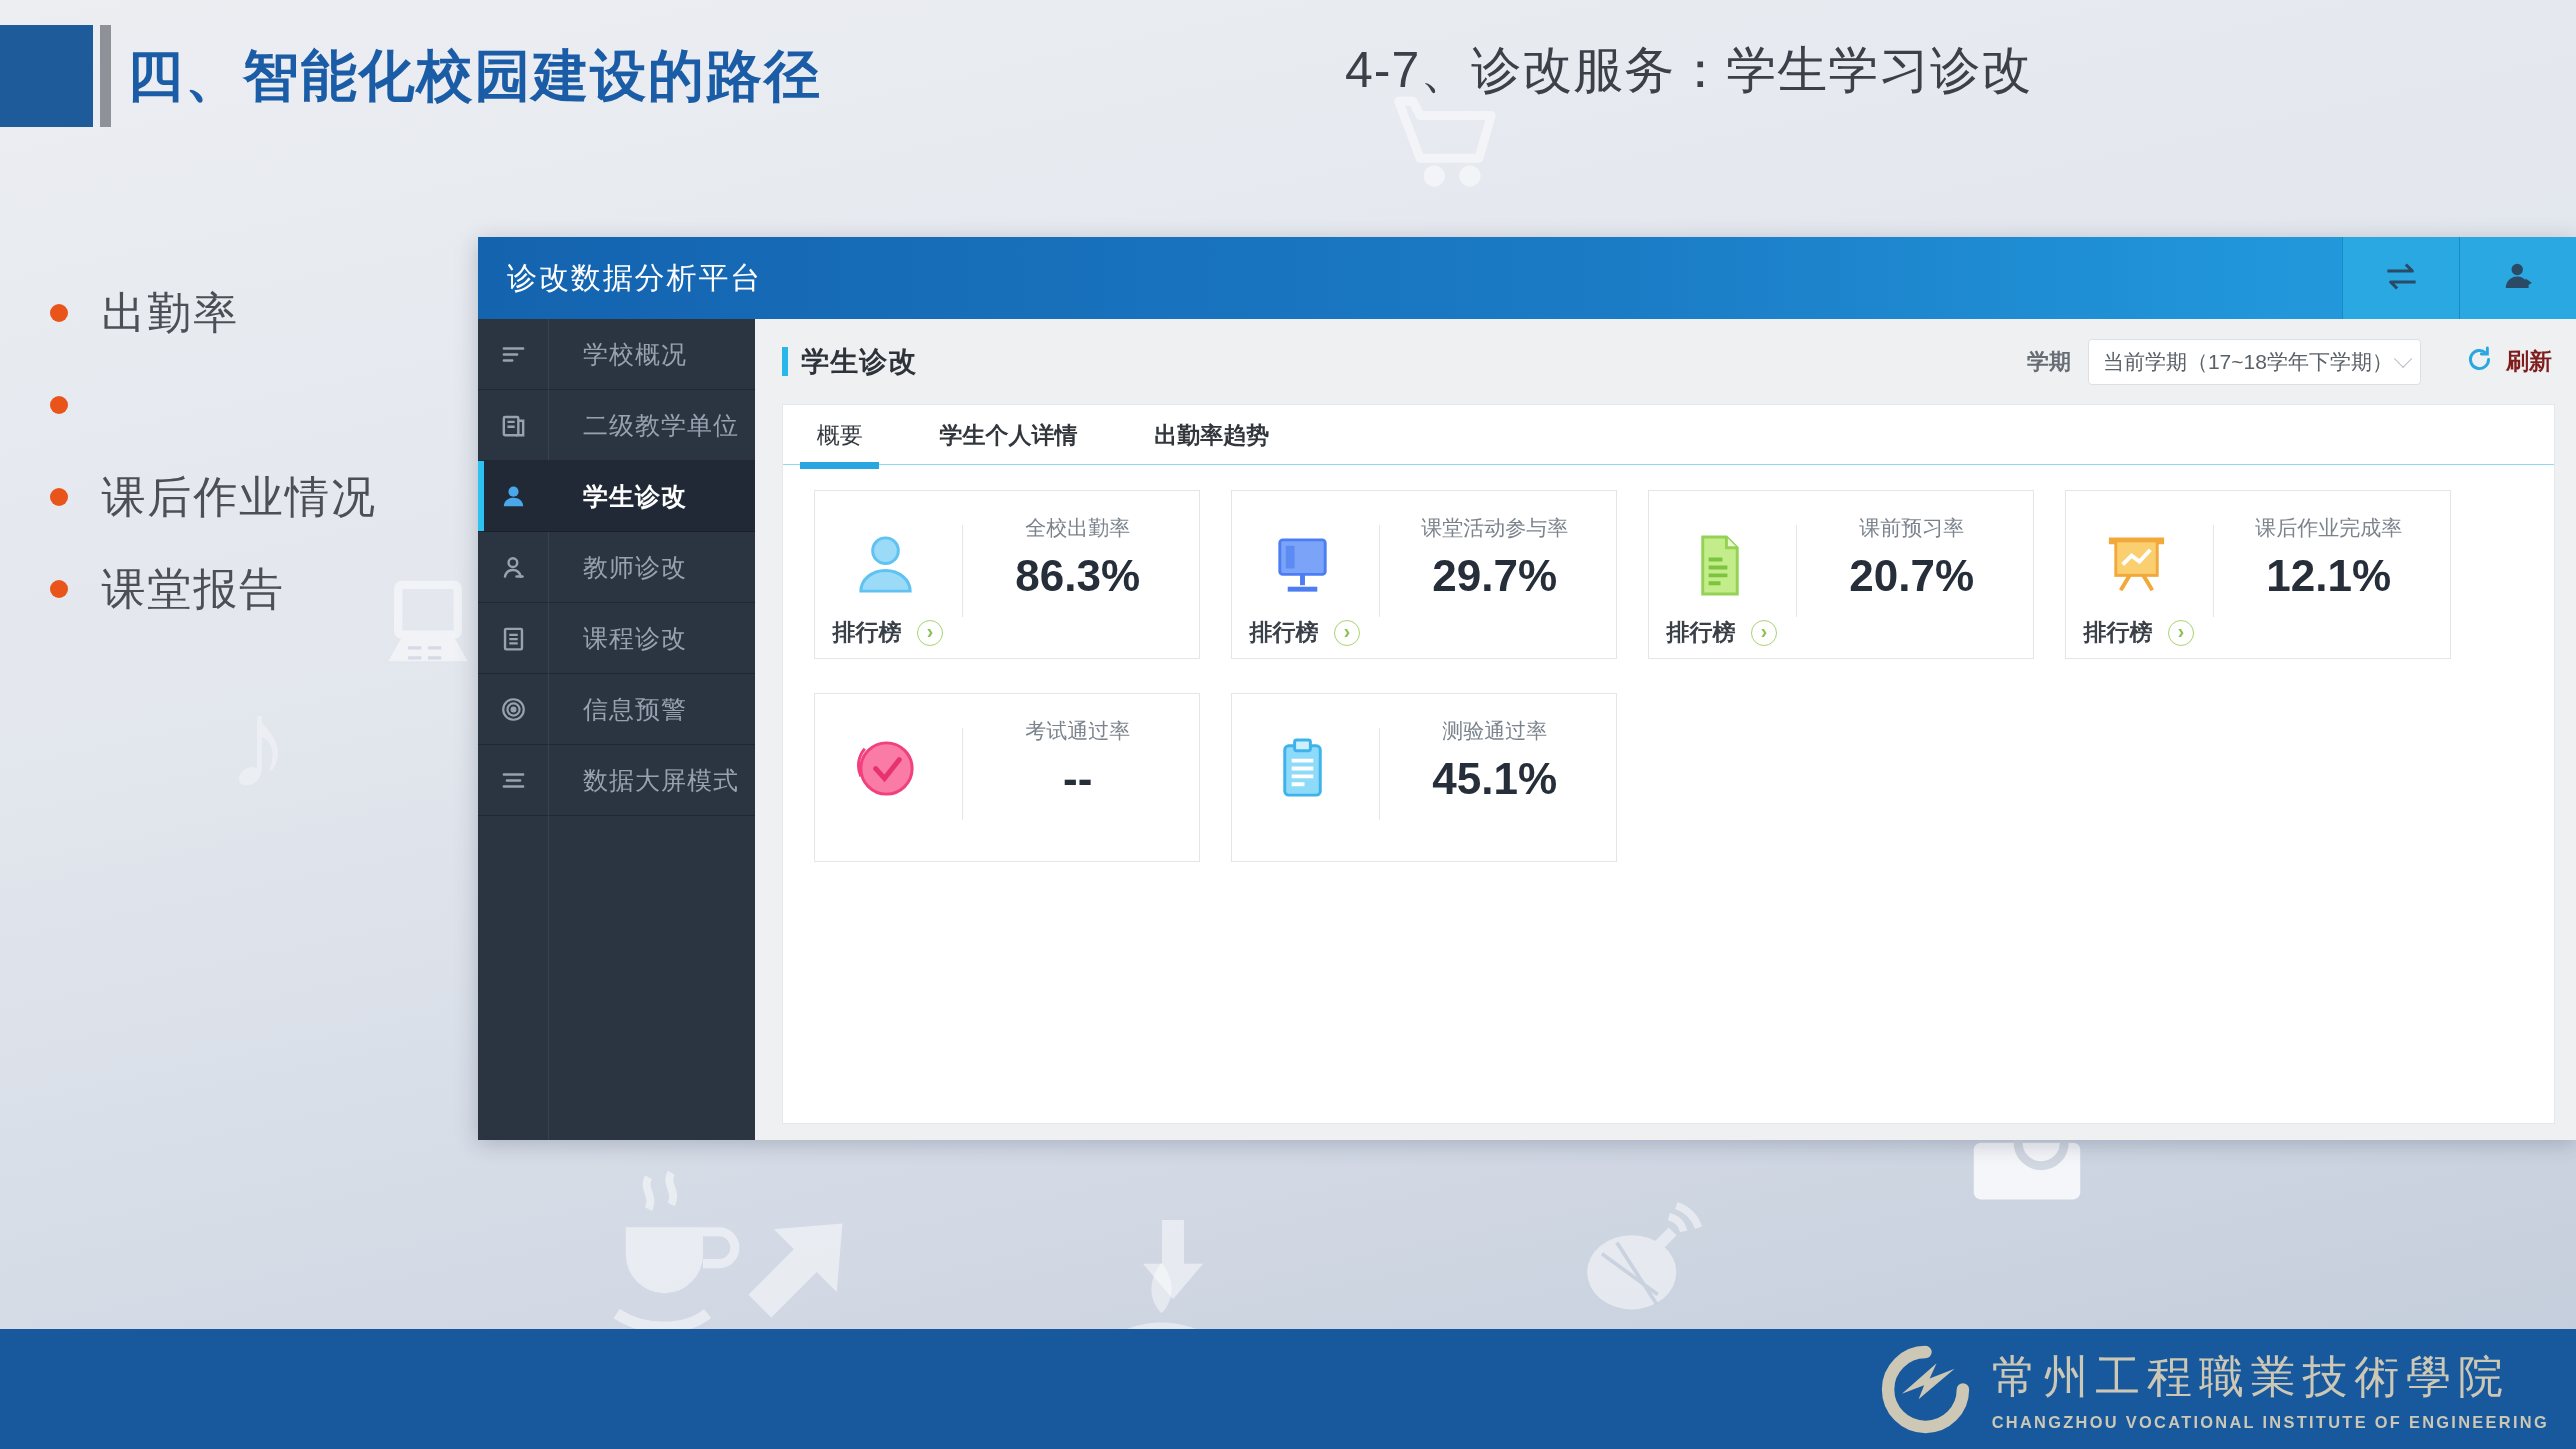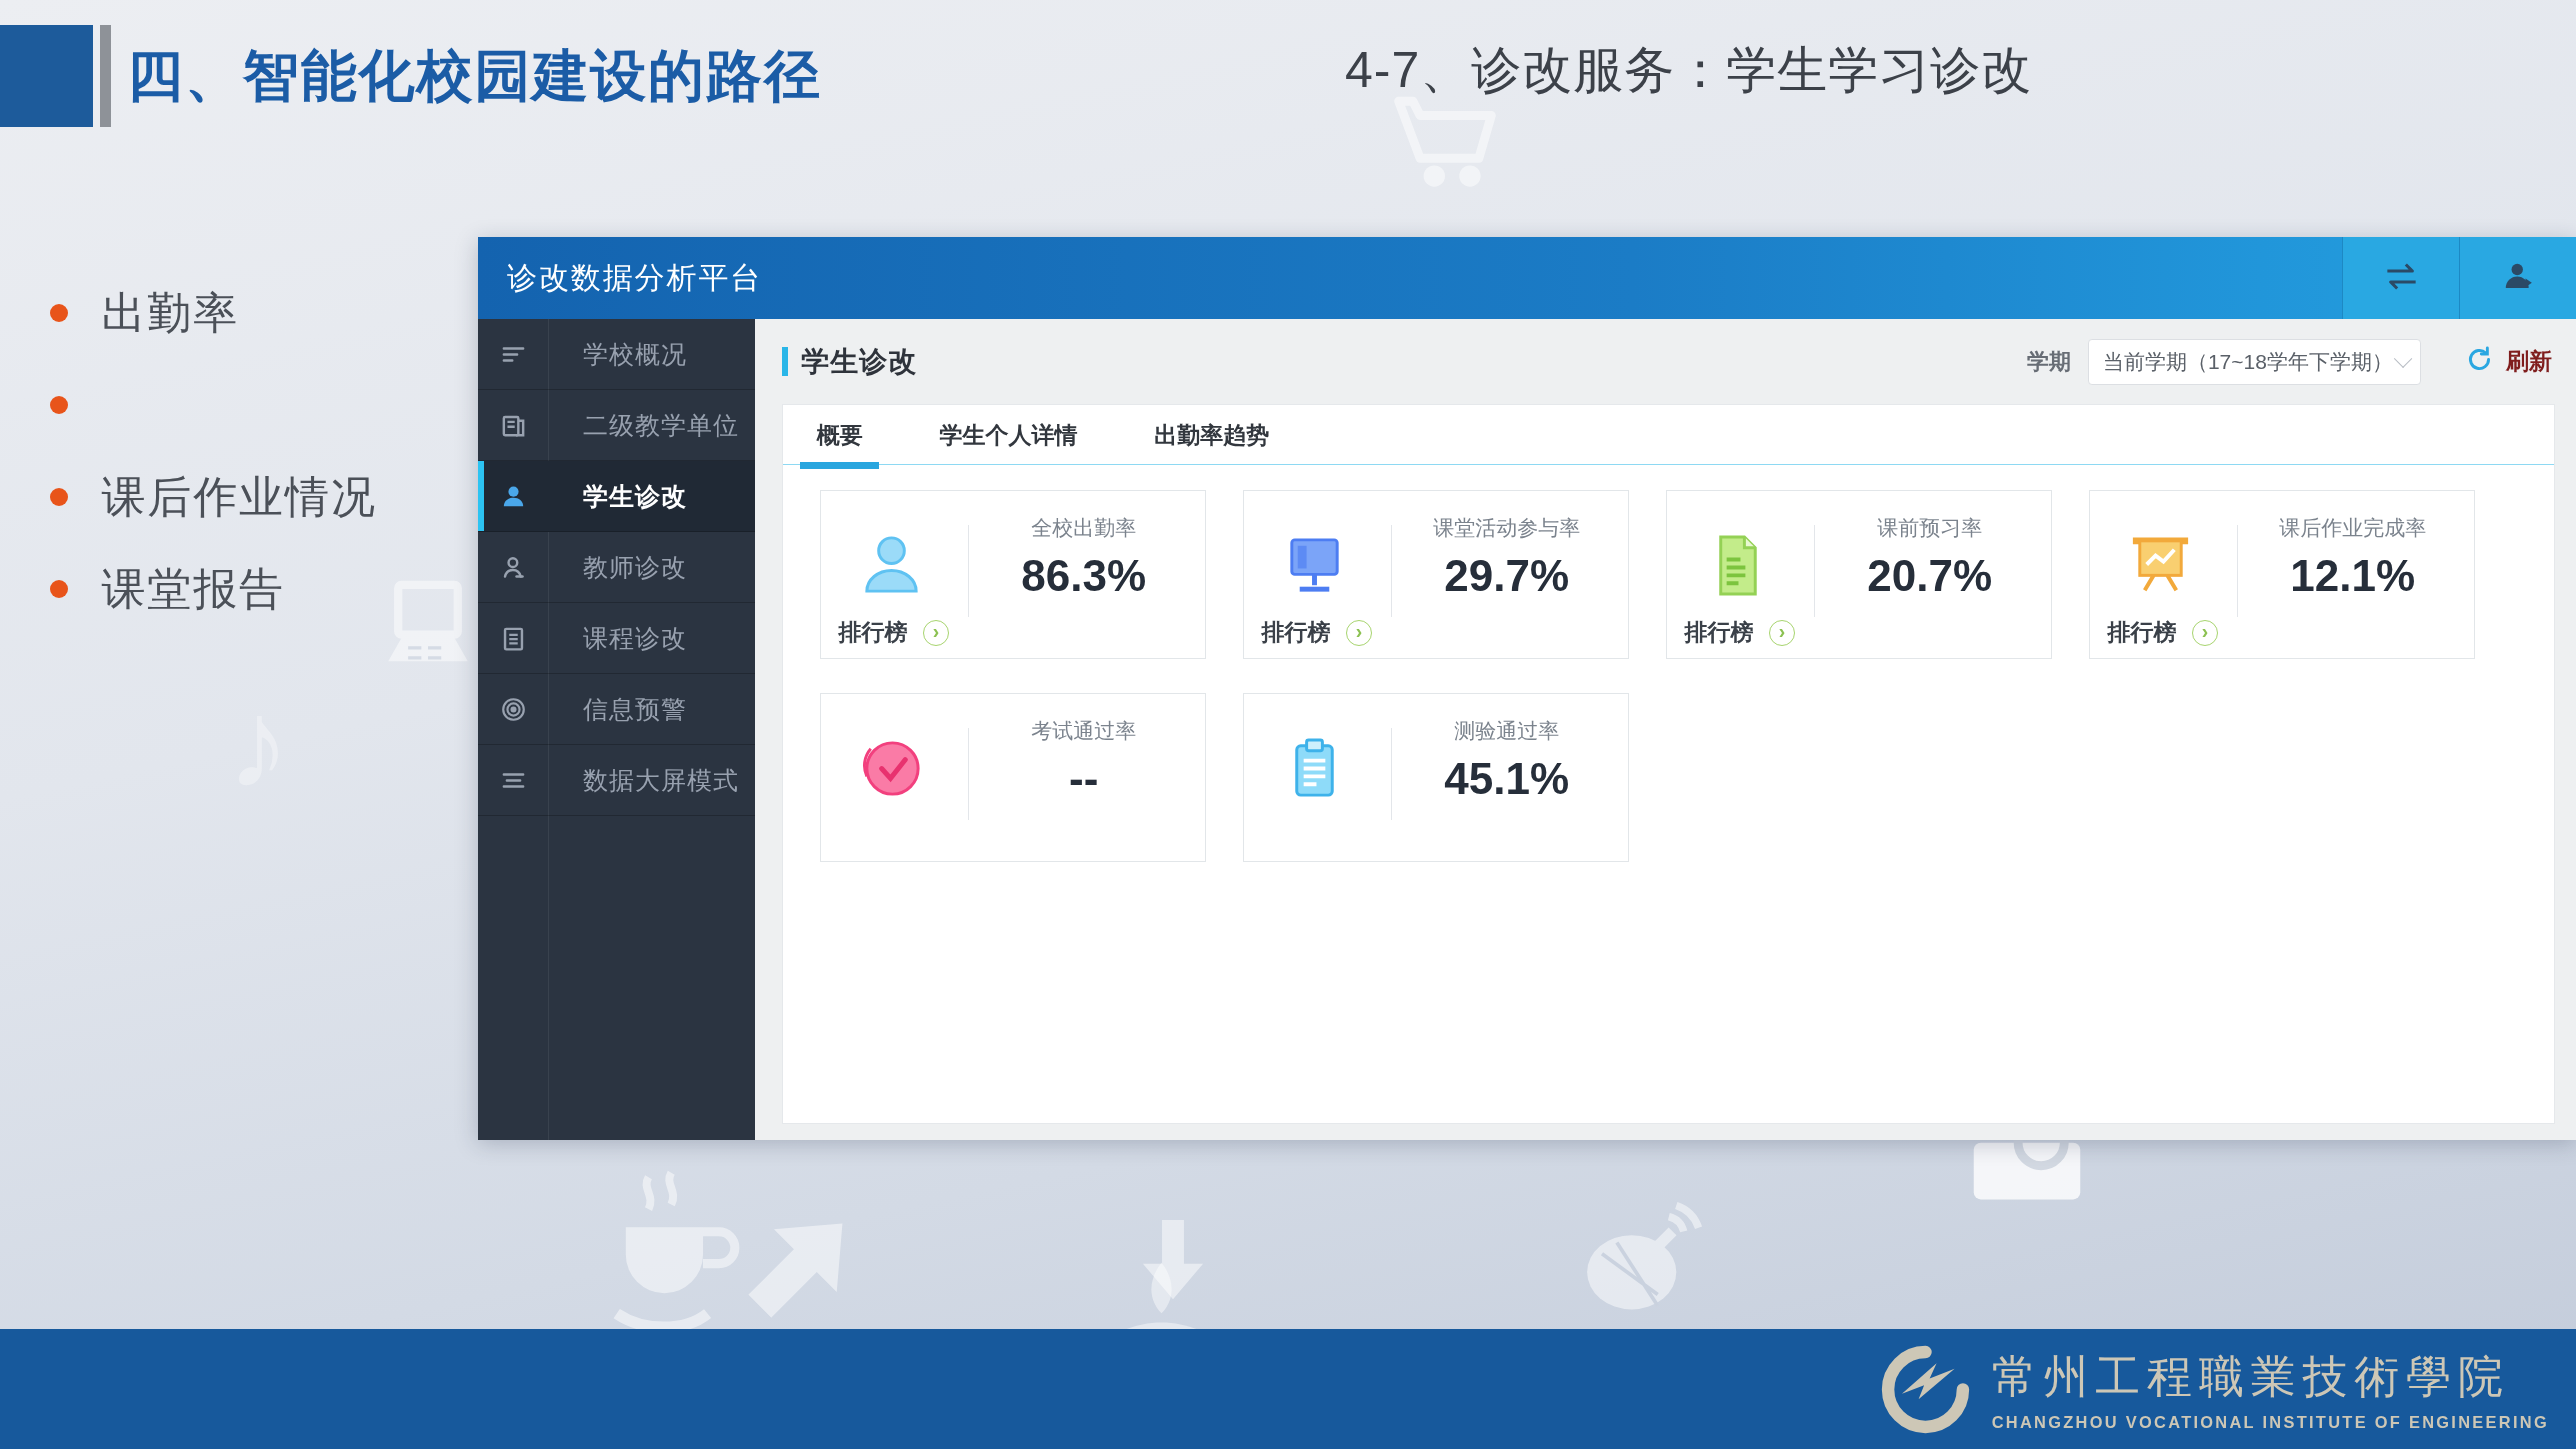--- a/index.html
+++ b/index.html
@@ -65,26 +65,26 @@
                  transform:rotate(45deg) translateY(-3.9px); flex:0 0 auto; margin-left:7.7px; }
   .refresh { display:flex; align-items:center; margin-left:44px; cursor:pointer; }
   .refresh svg { width:29px; height:29px; margin-right:11.6px; }
   .refresh-label { font-size:23px; font-weight:bold; color:#7f1d1d; }
 
   
   .panel { position:absolute; left:27px; right:21px; top:85px; height:720px; background:#fff; border:1px solid #e5e8eb; }
   .tabs { position:relative; height:60px; display:flex; align-items:center; padding-left:17.4px; border-bottom:1.9px solid #8ed9f3; }
   .tab { position:relative; height:60px; line-height:60px; padding:0 16.4px; margin-right:44px;
          font-size:23px; font-weight:600; color:#32373e; cursor:pointer; }
-  .tab.active { font-weight:bold; }
+  .tab.active { font-weight:normal; }
   .tab.active::after { content:""; position:absolute; left:0; right:0; bottom:-4.8px; height:7.7px; background:#29a6df; }
 
   .cards { padding:25px 27px; display:flex; flex-wrap:wrap; }
   .card { position:relative; width:386px; height:169px; background:#fff; border:1px solid #e2e6e9;
-          margin:0 27px 34px 10px; cursor:pointer; }
+          margin:0 27px 34px 4px; cursor:pointer; }
   .card-icon { position:absolute; left:35px; top:39px; width:71px; height:71px; }
   .card-icon svg { width:71px; height:71px; }
   .card-vline { position:absolute; left:147px; top:34px; height:92px; width:1px; background:#e3e6ea; }
   .card-label { position:absolute; left:155px; right:13.5px; top:23px; text-align:center; font-size:21px; color:#7b838d; }
   .card-value { position:absolute; left:155px; right:13.5px; top:60px; text-align:center; font-size:44px; font-weight:bold; color:#262e3a; }
   .card-rank { position:absolute; left:17.4px; bottom:9.7px; display:flex; align-items:center; cursor:pointer;gap:6px; }
   .rank-label { font-size:23px; font-weight:bold; color:#3a4048; margin-right:9.7px; }
   .rank-circle { width:26px; height:26px; border:1.9px solid #a7d46e; border-radius:50%; display:flex; align-items:center;
                  justify-content:center; color:#8cc152; font-size:19.3px; font-weight:bold; line-height:1; padding-bottom:1.9px; }
 

